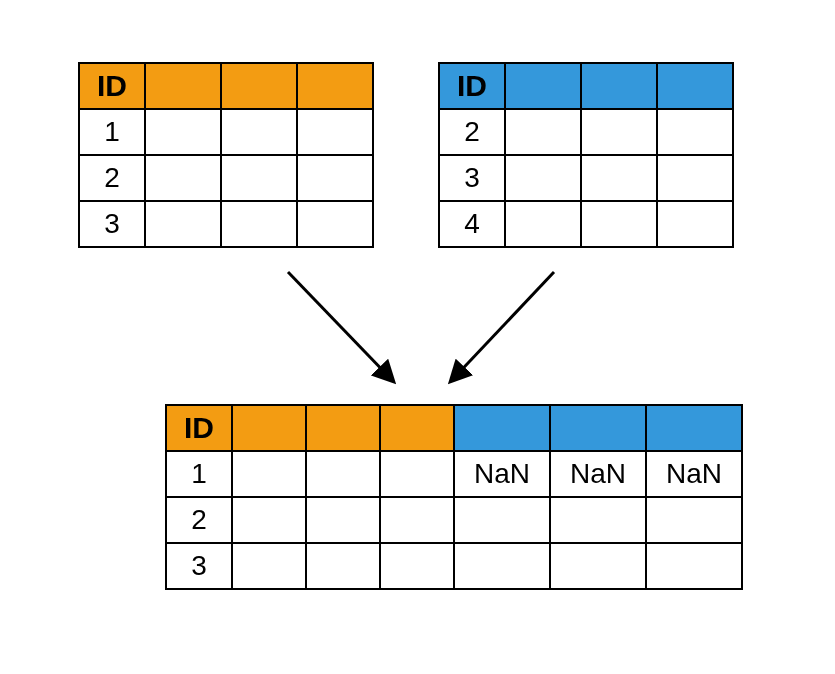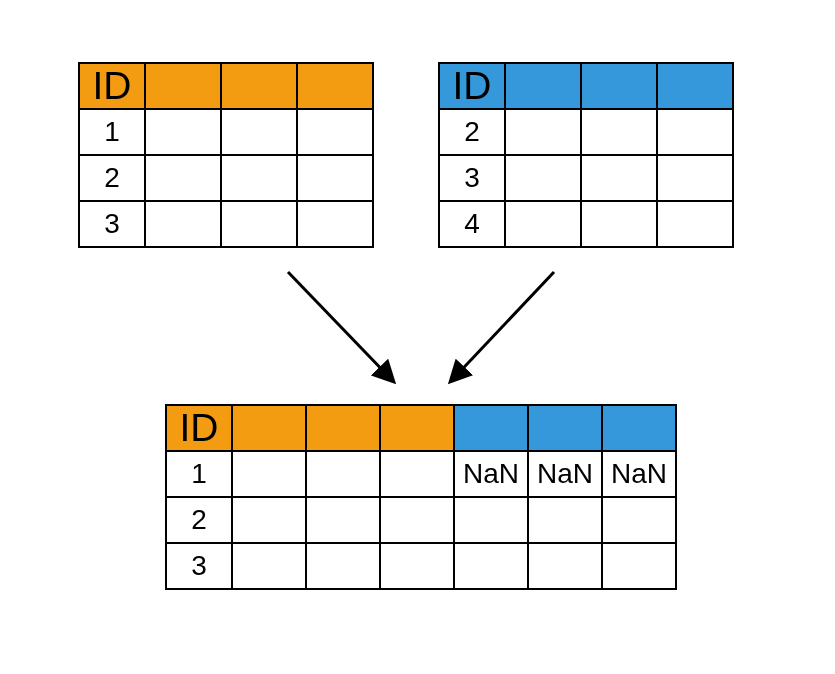--- a/index.html
+++ b/index.html
@@ -25,32 +25,32 @@
   table.dataframe td, table.dataframe th {
     border: 2px solid #000;
     height: 46px;
     text-align: center;
     vertical-align: middle;
     font-size: 28px;
     font-weight: 400;
     padding: 0;
   }
   table.dataframe th {
-    font-weight: 400;
-    font-size: 39px;
+    font-weight: 700;
+    font-size: 30px;
   }
   .hdr-orange { background: #f39c12; }
   .hdr-blue   { background: #3498db; }
   .id-col  { width: 66px; }
   .std-col { width: 76px; }
 
   
   .r-id   { width: 66px; }
   .r-o    { width: 74px; }
-  .r-b    { width: 74px; }
+  .r-b    { width: 96px; }
 
   svg.arrows {
     position: absolute;
     left: 0; top: 0;
     width: 835px; height: 674px;
     pointer-events: none;
   }
 </style>
 </head>
 <body>

